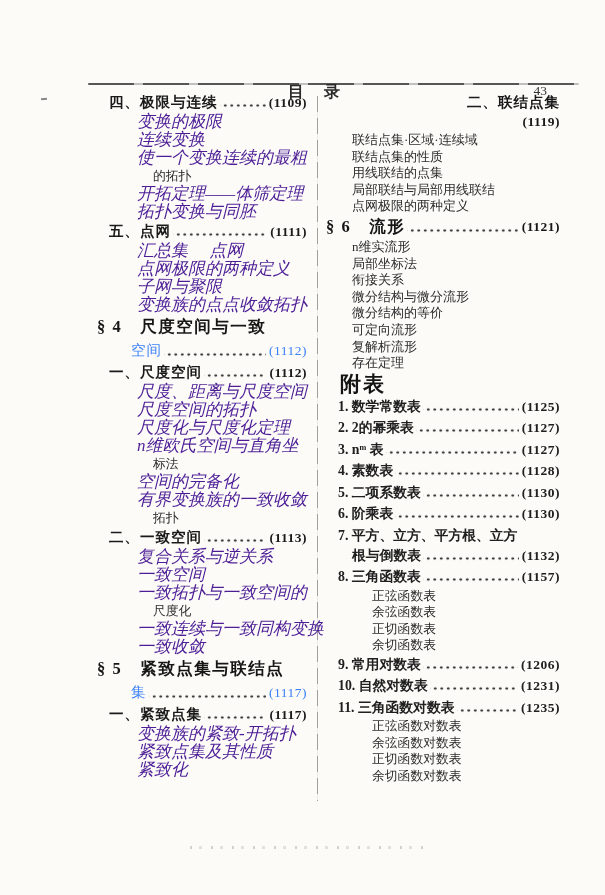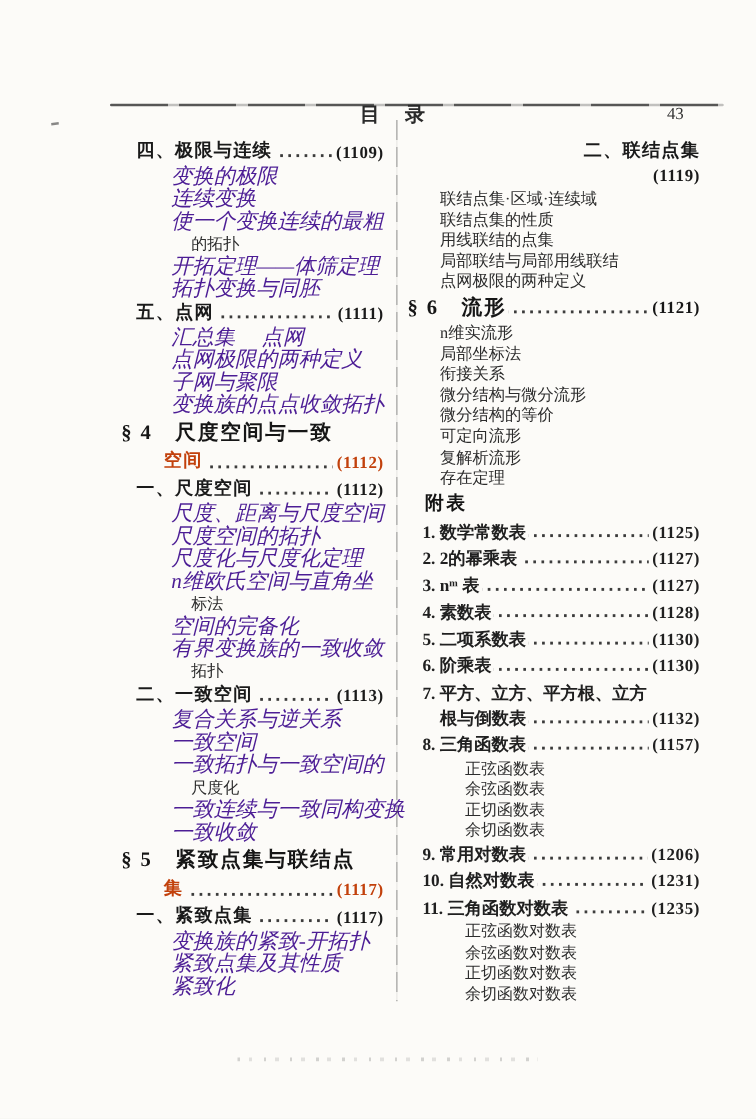--- a/index.html
+++ b/index.html
@@ -31,21 +31,21 @@
     background:repeating-linear-gradient(90deg,
       rgba(40,40,40,.78) 0 46px,
       rgba(40,40,40,.28) 46px 55px);
     border-radius:1px;
   }
   
   .columns{
     position:absolute;top:92px;left:95px;right:17px;bottom:70px;
     display:flex;align-items:flex-start;
   }
-  .col{box-sizing:border-box;margin-top:19px;}
+  .col{box-sizing:border-box;}
   .col-left{width:223px;padding-right:11px;}
   .col-right{flex:1;padding-left:6px;padding-right:28px;}
   .vdivider{
     position:absolute;left:222px;top:4px;bottom:24px;width:1px;
     background:repeating-linear-gradient(180deg,
       rgba(70,70,70,.5) 0 16px,
       rgba(70,70,70,.1) 16px 22px);
   }
   .columns{position:absolute;}
   
@@ -57,26 +57,26 @@
     background-size:6.5px 6.5px;
     background-repeat:repeat-x;
     background-position:2px calc(100% - 5px);
   }
   .pg{font-size:13.5px;letter-spacing:.5px;}
   
   .col-left .h1{padding-left:14px;font-size:14.5px;font-weight:bold;line-height:21px;letter-spacing:1px;color:#1a1a1a;}
   .col-left .sub{padding-left:42px;font-size:17px;line-height:18px;color:#4c1d95;font-style:italic;}
   .col-left .sub2{padding-left:58px;font-size:12.8px;line-height:18px;color:#2c2c2c;}
   .col-left .sec{padding-left:2px;font-size:16.5px;font-weight:bold;line-height:25px;letter-spacing:1.5px;color:#161616;}
-  .col-left .seccont{padding-left:36px;font-size:14.5px;font-weight:bold;line-height:23px;letter-spacing:1px;color:#c2410c;justify-content:flex-end;}
+  .col-left .seccont{padding-left:36px;font-size:14.5px;font-weight:normal;line-height:23px;letter-spacing:1px;color:#3b82f6;justify-content:flex-end;}
   
   .col-right .h1{padding-left:6px;font-size:14.5px;font-weight:bold;line-height:20px;letter-spacing:1px;color:#1a1a1a;flex-direction:column;}
   .col-right .sub{padding-left:28px;font-size:13px;line-height:16.6px;color:#2c2c2c;}
   .col-right .sec{padding-left:2px;font-size:16.5px;font-weight:bold;line-height:24px;letter-spacing:1.5px;color:#161616;}
-  .col-right .app{padding-left:16px;font-size:15px;font-weight:bold;line-height:24px;letter-spacing:2px;color:#141414;align-items:center;}
+  .col-right .app{padding-left:16px;font-size:21px;font-weight:bold;line-height:24px;letter-spacing:2px;color:#141414;align-items:center;}
   .col-right .tbl{padding-left:14px;font-size:13.8px;font-weight:600;line-height:21.5px;color:#202020;}
   .col-right .tblcont{padding-left:28px;font-size:13.8px;font-weight:600;line-height:20px;color:#202020;}
   .col-right .tblsub{padding-left:48px;font-size:12.8px;line-height:16.5px;color:#2c2c2c;}
   
   .artifact-dash{
     position:absolute;top:98px;left:41px;width:6px;height:2px;
     background:rgba(40,40,40,.55);transform:rotate(-6deg);
   }
   .artifact-bottom{
     position:absolute;top:846px;left:190px;width:240px;height:2.5px;

